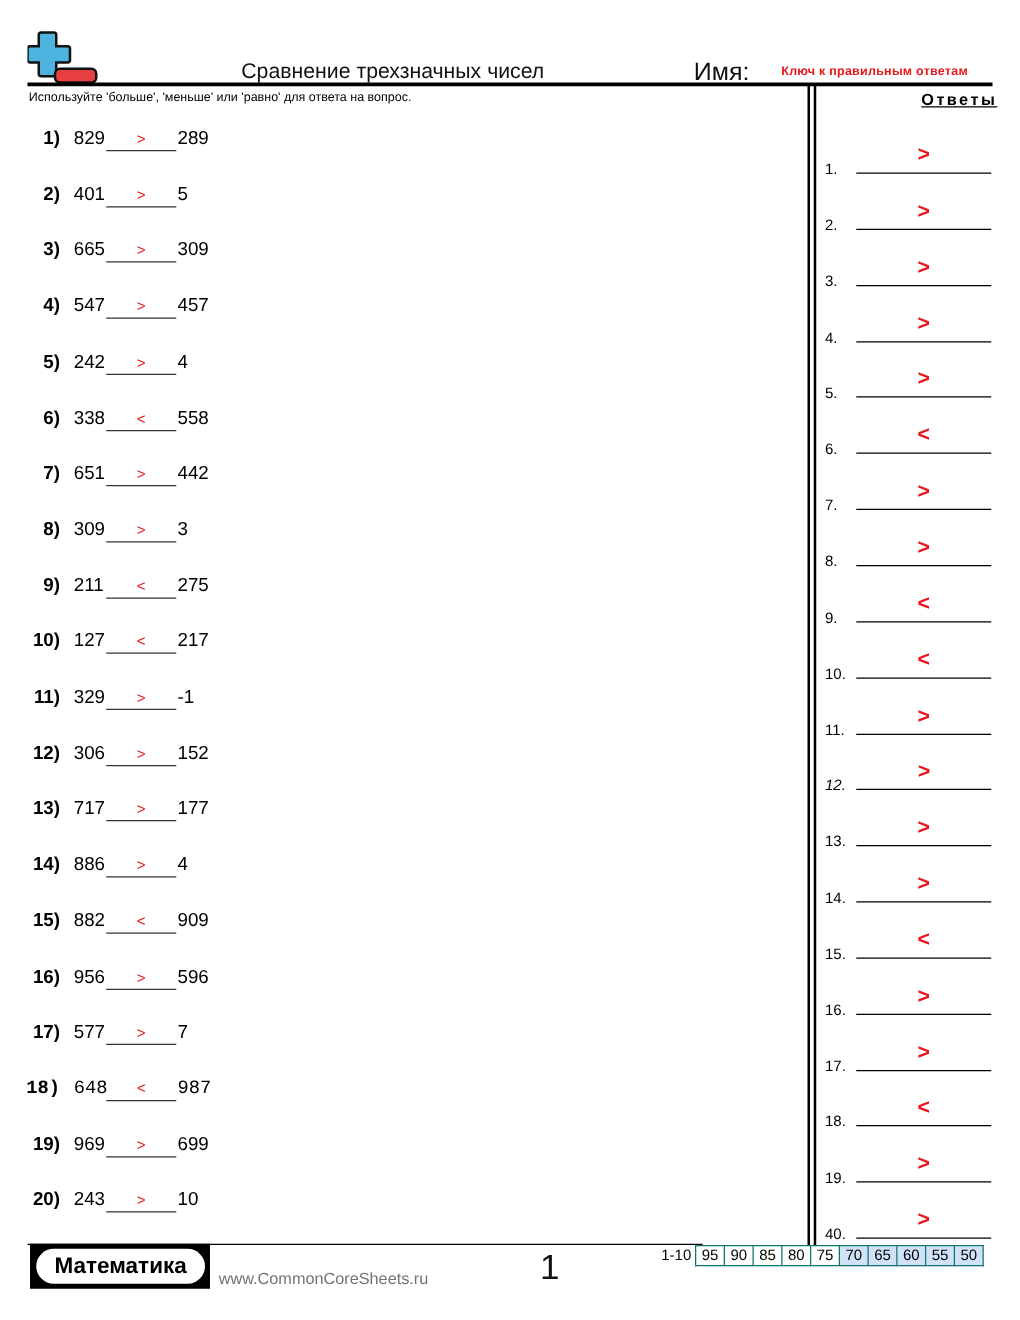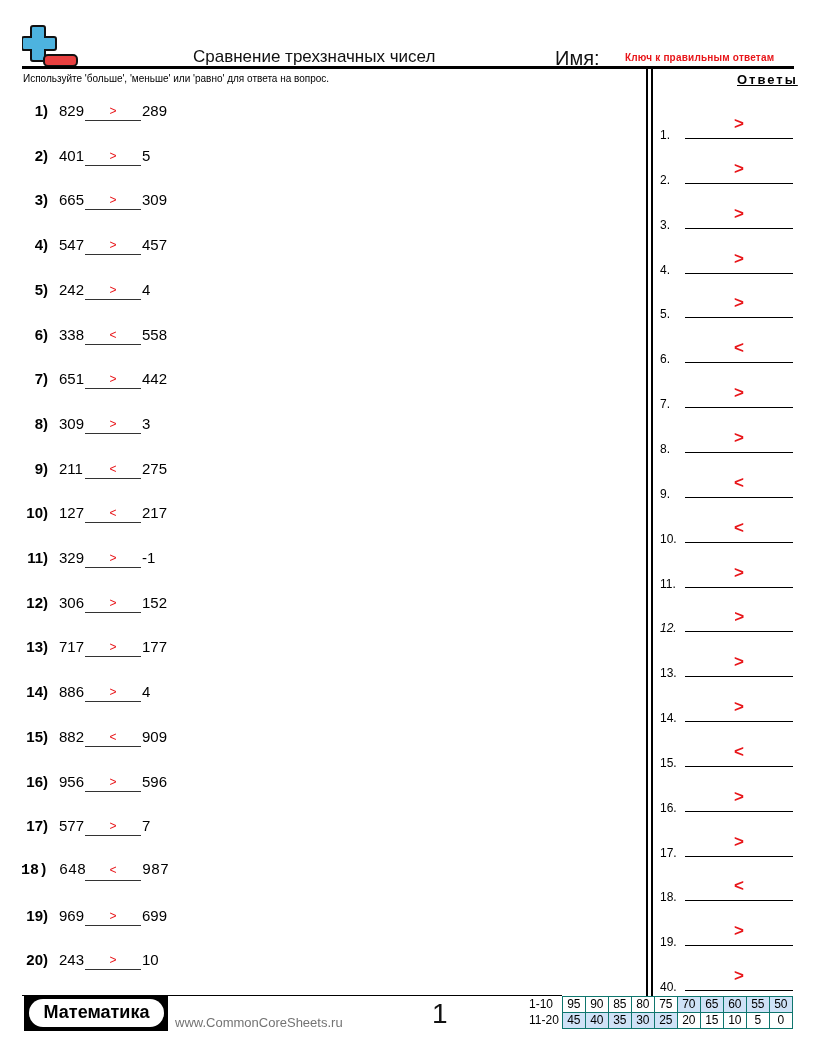--- a/index.html
+++ b/index.html
@@ -344,27 +344,14 @@
         <td class="">90</td>
         <td class="">85</td>
         <td class="">80</td>
         <td class="">75</td>
         <td class="hl">70</td>
         <td class="hl">65</td>
         <td class="hl">60</td>
         <td class="hl">55</td>
         <td class="hl">50</td>
       </tr>
-      <tr>
-        <td class="lbl">11-20</td>
-        <td class="hl">45</td>
-        <td class="hl">40</td>
-        <td class="hl">35</td>
-        <td class="hl">30</td>
-        <td class="hl">25</td>
-        <td class="">20</td>
-        <td class="">15</td>
-        <td class="">10</td>
-        <td class="">5</td>
-        <td class="">0</td>
-      </tr>
     </tbody>
 </table>
 
 </body></html>

